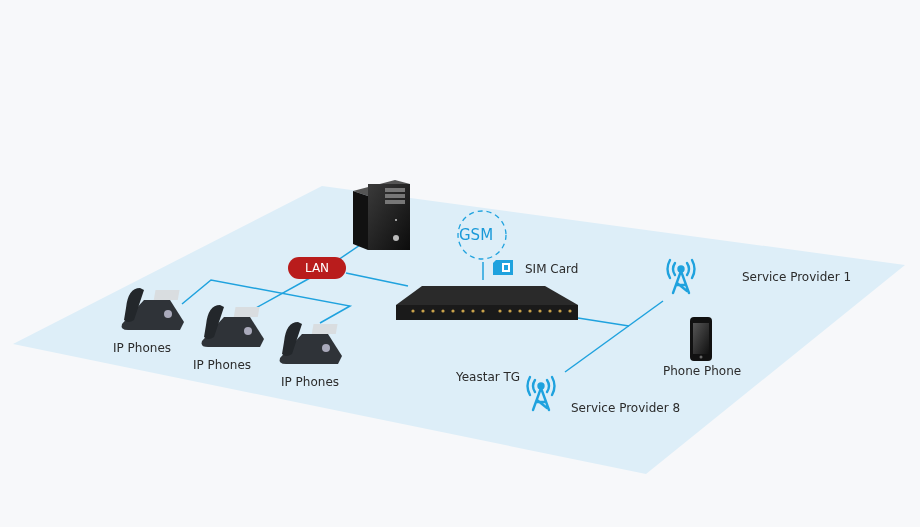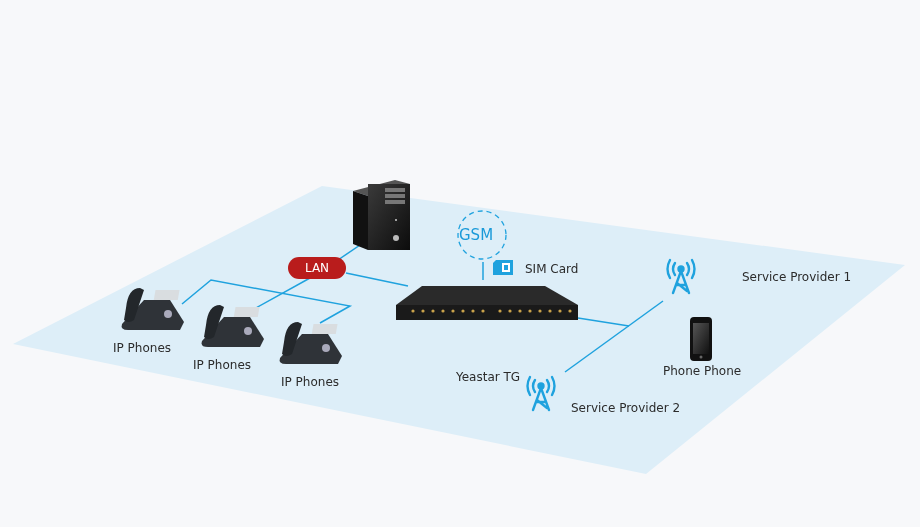--- a/index.html
+++ b/index.html
@@ -128,14 +128,14 @@
 </svg>
 
 <div class="lan">LAN</div>
 <div class="gsm-txt">GSM</div>
 <div class="lbl" style="left:525px;top:262px;">SIM Card</div>
 <div class="lbl" style="left:456px;top:323px;margin-top:47px;">Yeastar TG</div>
 <div class="lbl" style="left:113px;top:341px;">IP Phones</div>
 <div class="lbl" style="left:193px;top:358px;">IP Phones</div>
 <div class="lbl" style="left:281px;top:375px;">IP Phones</div>
 <div class="lbl" style="left:742px;top:270px;">Service Provider 1</div>
-<div class="lbl" style="left:571px;top:401px;">Service Provider 2</div>
+<div class="lbl" style="left:571px;top:401px;">Service Provider 8</div>
 <div class="lbl" style="left:663px;top:364px;">Phone Phone</div>
 
 </body></html>

